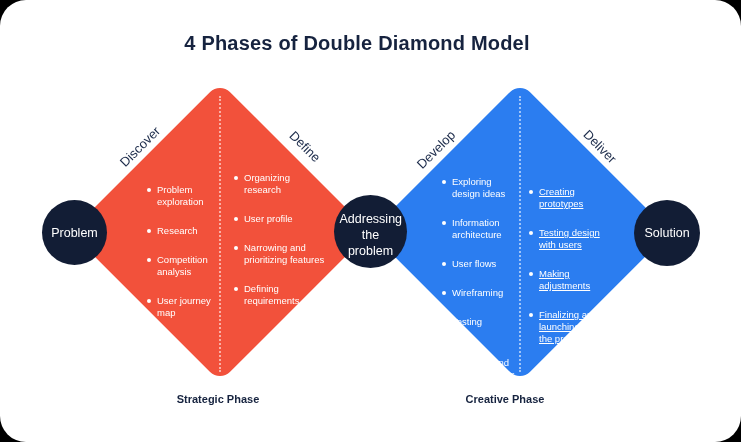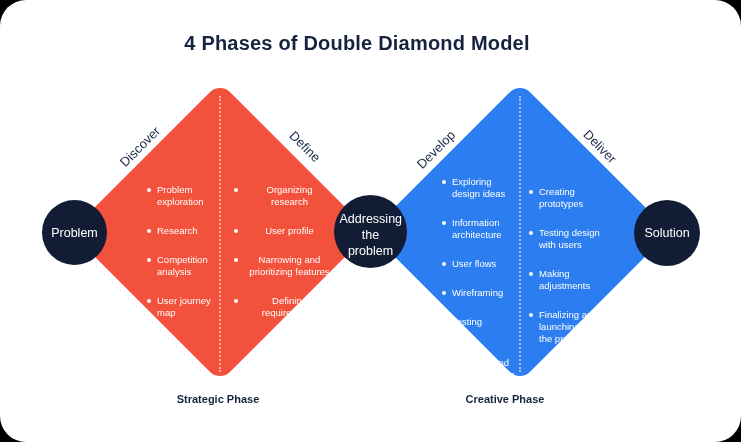--- a/index.html
+++ b/index.html
@@ -36,23 +36,23 @@
     position:absolute; margin:0; padding:0; list-style:none; z-index:2;
     color:#ffffff; font-size:9.5px; line-height:12px; font-weight:500;
     white-space:pre-line;
   }
   ul.items li { position:relative; padding-left:11px; margin-bottom:5px; }
   ul.items li::before {
     content:""; position:absolute; left:1px; top:4px;
     width:4px; height:4px; border-radius:50%; background:#ffffff;
   }
   .discover-items { left:146px; top:172px; width:78px; }
-  .define-items   { left:233px; top:172px; width:102px;text-align:center; }
+  .define-items   { left:233px; top:160px; width:102px; }
   .develop-items  { left:441px; top:164px; width:88px; }
-  .deliver-items  { left:528px; top:174px; width:96px; }
+  .deliver-items  { left:528px; top:174px; width:96px;text-decoration:underline; }
   .develop-items li, .deliver-items li { margin-bottom:3.5px; }
   .node {
     position:absolute; border-radius:50%; background:#121D35; color:#ffffff;
     display:flex; align-items:center; justify-content:center; text-align:center;
     font-size:12.5px; z-index:4; line-height:16px;
   }
   .node.problem  { left:42px;  top:200px; width:65px; height:65px; }
   .node.middle   { left:334px; top:195px; width:73px; height:73px; z-index:5; }
   .node.middle span { display:block; width:62px;margin-top:6px; }
   .node.solution { left:634px; top:200px; width:66px; height:66px; }

